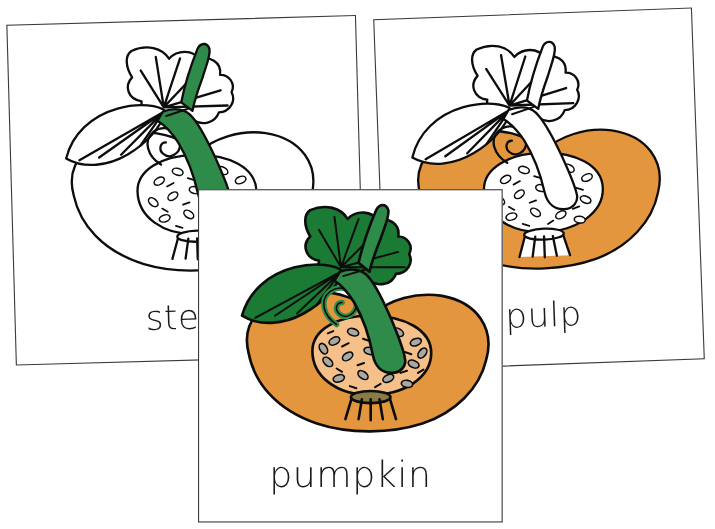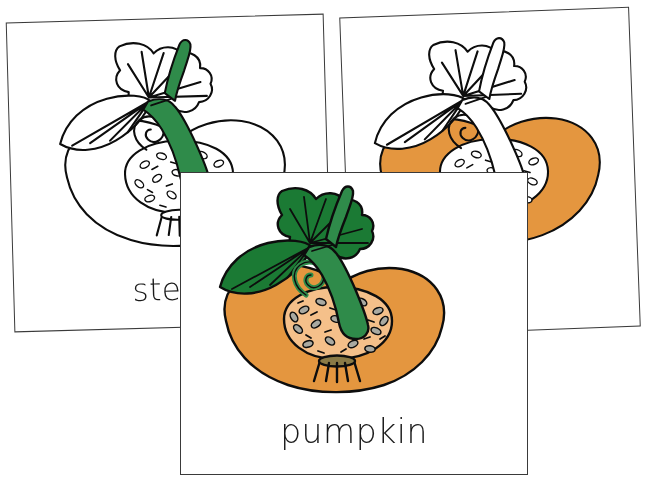--- a/index.html
+++ b/index.html
@@ -36,21 +36,21 @@
   
   #card-pulp{
     left:345px;top:12px;width:290px;height:320px;
     transform:rotate(-2.1deg);transform-origin:50% 50%;
     z-index:2;
   }
   #card-pulp .card-art{left:-12px;top:8px;width:300px;height:250px;}
   #card-pulp .card-label{top:256px;font-size:31px;}
   
   #card-pumpkin{
-    left:180px;top:172px;width:348px;height:303px;
+    left:180px;top:172px;width:277px;height:303px;
     z-index:3;
   }
   #card-pumpkin .card-art{left:-3px;top:-4px;width:300px;height:250px;}
   #card-pumpkin .card-label{top:239px;font-size:33px;}
 </style>
 </head>
 <body>
 
 <div id="stage">
 

